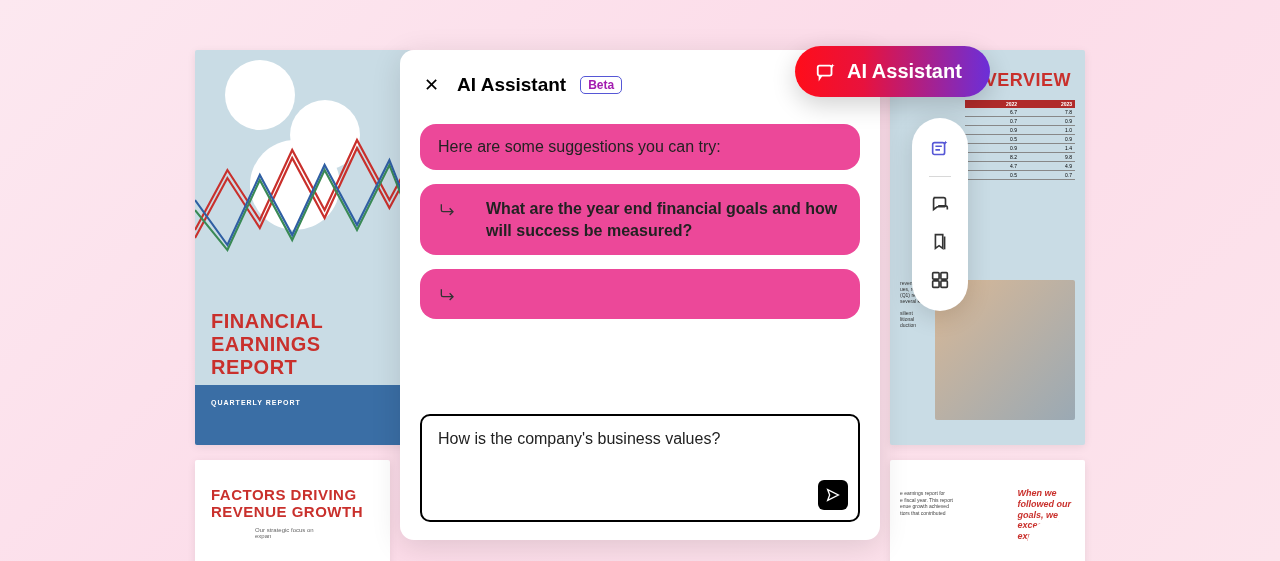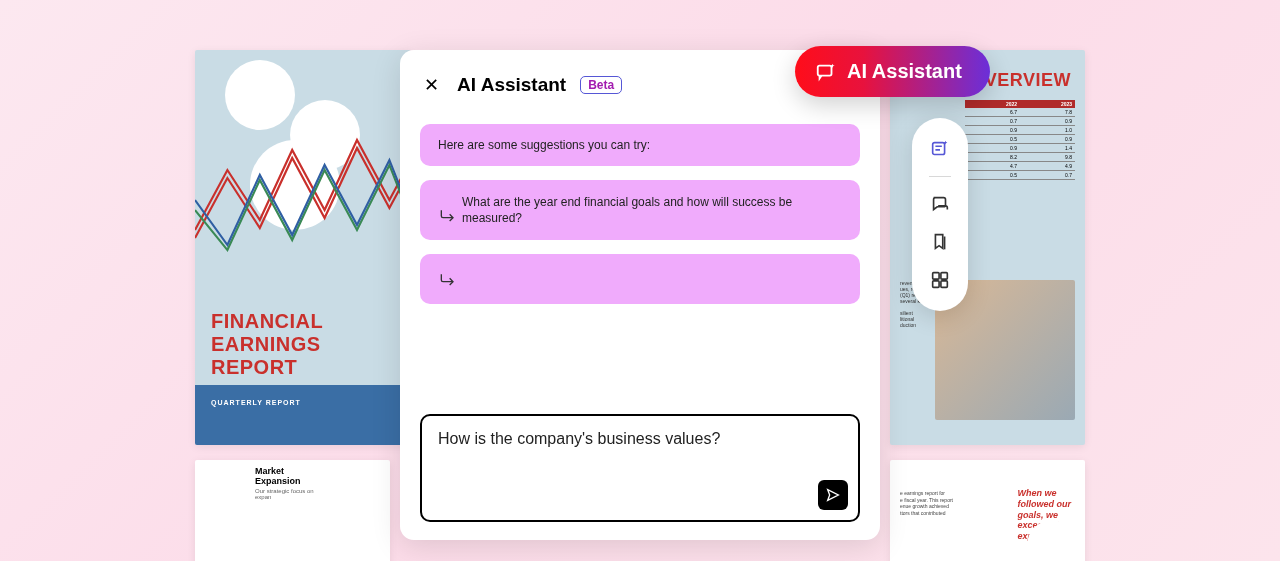--- a/index.html
+++ b/index.html
@@ -61,22 +61,22 @@
     border-radius: 14px;
     box-shadow: 0 6px 30px rgba(0,0,0,0.12);
     display: flex;
     flex-direction: column;
     padding: 22px 20px 18px;
   }
   .panel-header { display:flex; align-items:center; gap:14px; margin-bottom: 26px; }
   .close-x { font-size: 18px; font-weight: 400; cursor: pointer; line-height:1; padding:4px; }
   .panel-title { font-size: 19px; font-weight: 700; }
   .beta-badge { border: 1.5px solid #5657d6; color:#a21caf; font-size:12px; font-weight:700; padding:1px 7px; border-radius:5px; }
-  .bubble { background:#f0abfc; border-radius:10px; padding:14px 18px; font-size:12px; margin-bottom:14px; color:#222; }
-  .sugg { display:flex; gap:4px; align-items:flex-end; cursor:pointer; }
+  .bubble { background:#ec4899; border-radius:16px; padding:14px 18px; font-size:16px; margin-bottom:14px; color:#222; }
+  .sugg { display:flex; gap:28px; align-items:flex-start; cursor:pointer;font-weight:bold; }
   .sugg .arr { flex:0 0 20px; width:20px; height:20px; margin-top:2px; }
   .sugg .txt { flex:1; line-height:1.35; }
   .input-box { margin-top:auto; border:2px solid #000; border-radius:10px; padding:14px 16px 12px; height:108px; position:relative; display:flex; flex-direction:column; }
   .input-box .prompt { font-size:16px; color:#222; }
   .send-btn { position:absolute; right:10px; bottom:10px; width:30px; height:30px; background:#000; border-radius:6px; display:flex; align-items:center; justify-content:center; cursor:pointer; }
   .send-btn svg { width:16px; height:16px; }
 
   
   .pill {
     position:absolute; left:795px; top:46px;
@@ -174,21 +174,22 @@
 (Q1) revenue
 several key
 
 silient
 litional
 duction</div>
   <div class="img-ph"></div>
 </div>
 
 <div class="doc-thumb doc-bl">
-  <div class="market-exp">Market Expansion</div>
+  <div class="factors-title" style="white-space:pre-line;">FACTORS DRIVING
+REVENUE GROWTH</div>
   <div class="market-sub">Our strategic focus on expan</div>
 </div>
 
 <div class="doc-thumb doc-br">
   <div class="para" style="white-space:pre-line;">e earnings report for
 e fiscal year. This report
 enue growth achieved
 ttors that contributed</div>
   <div class="callout" style="white-space:pre-line;">When we
 followed our

